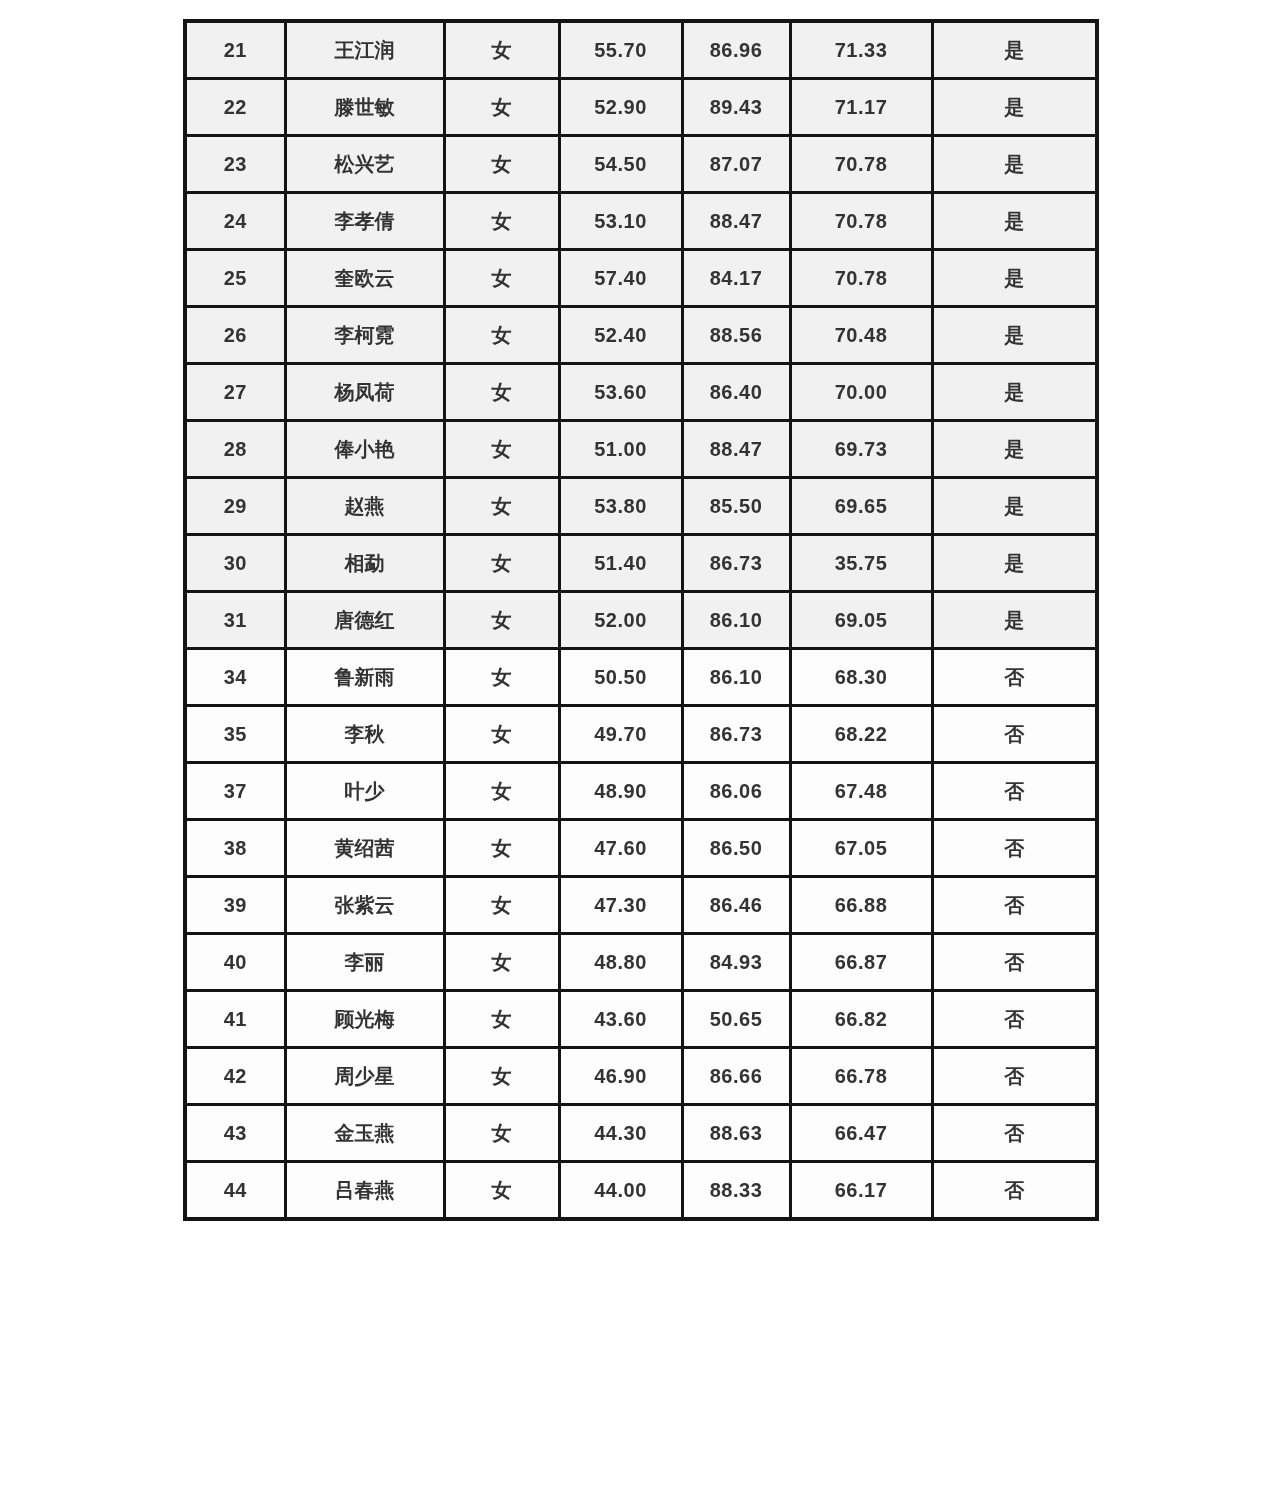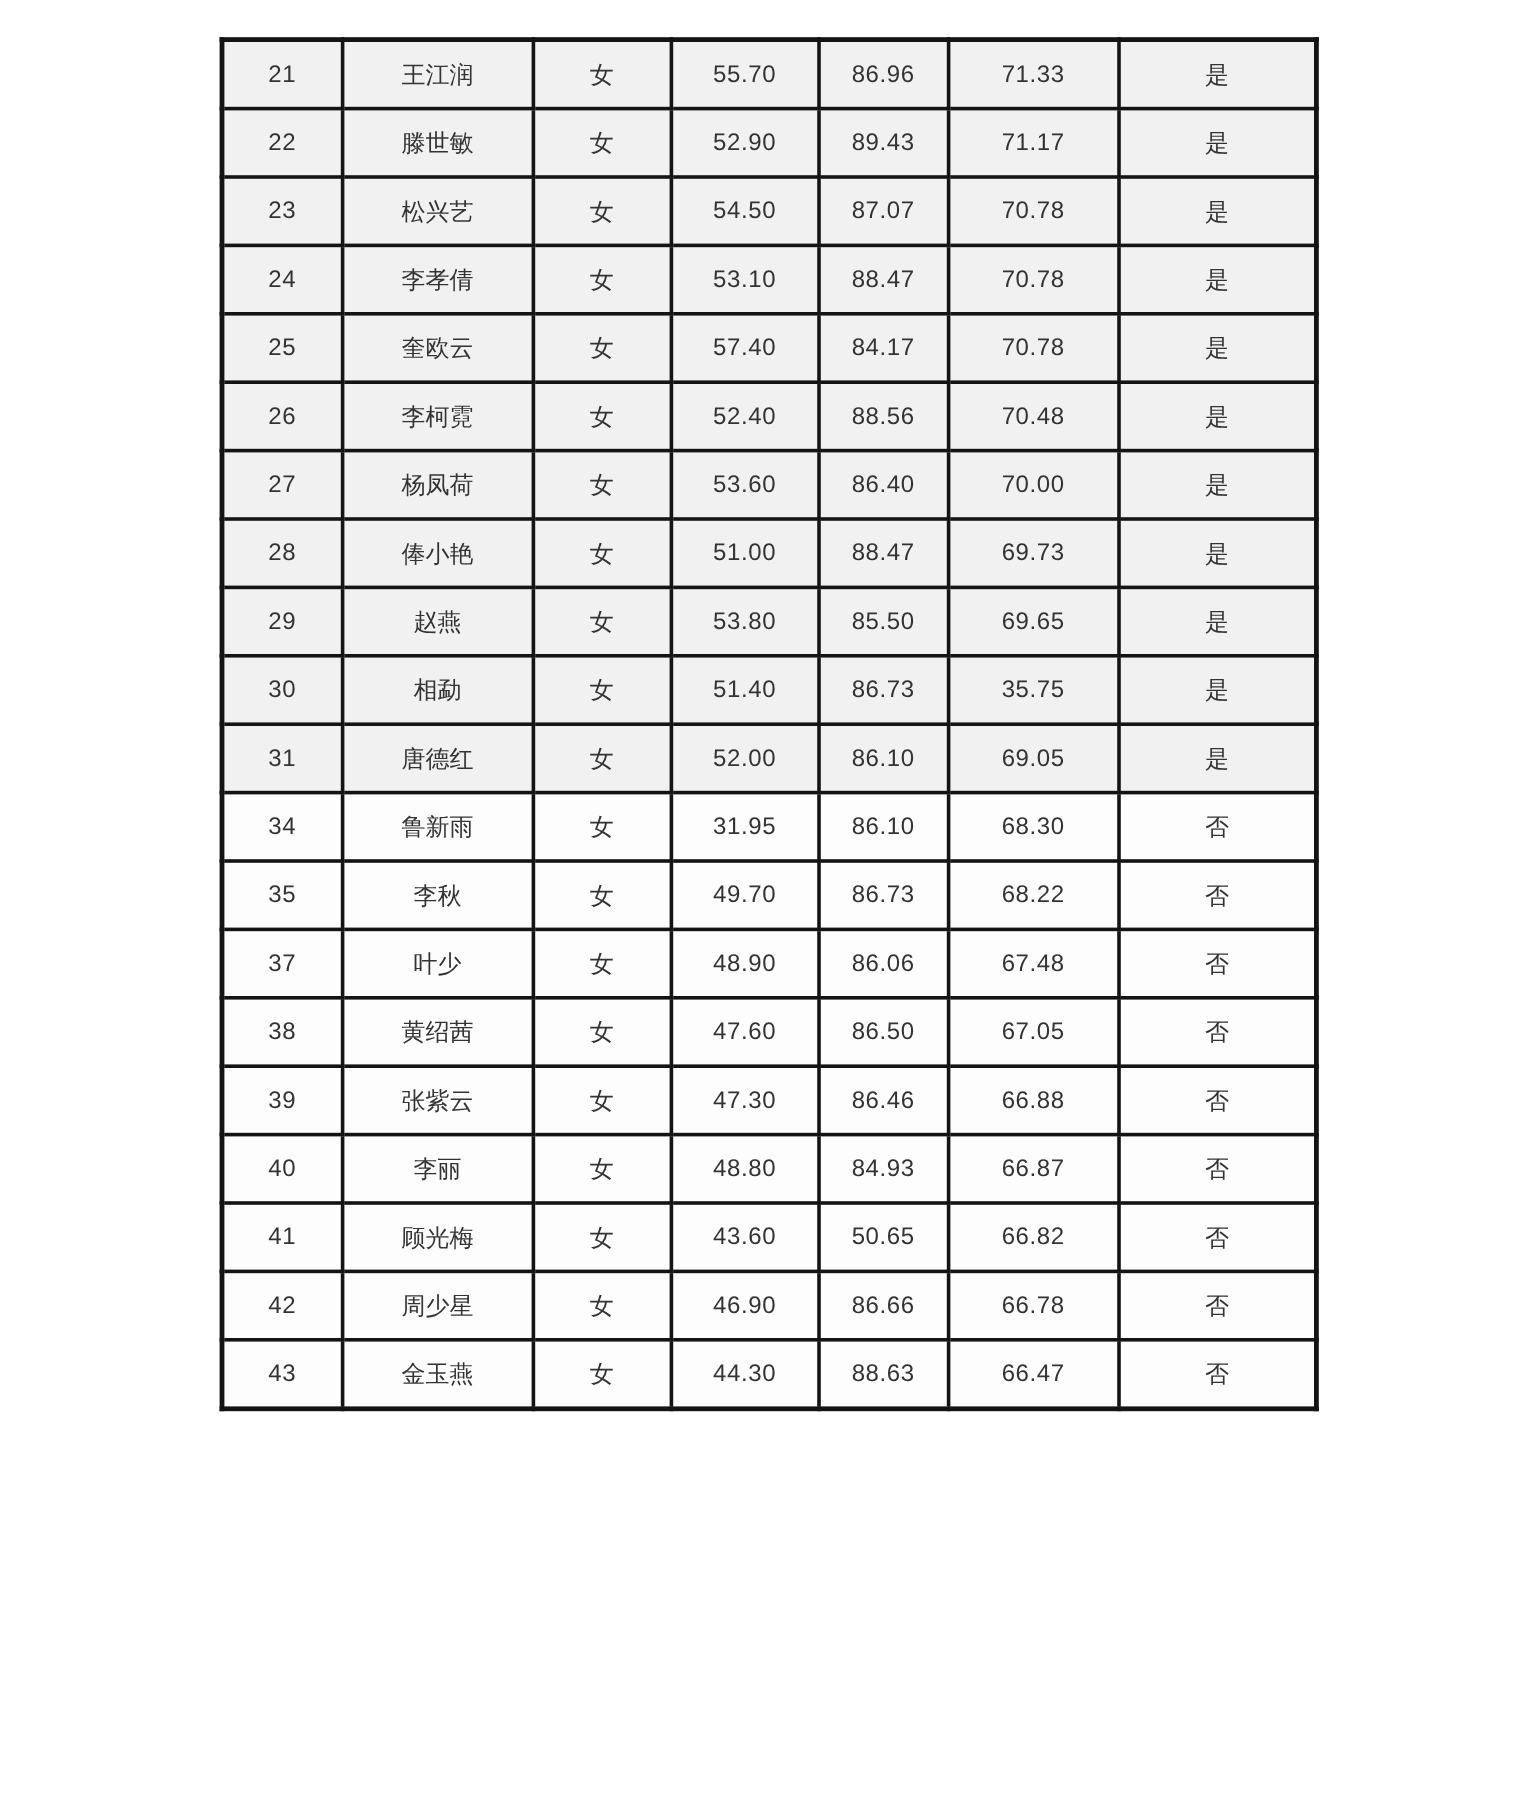--- a/index.html
+++ b/index.html
@@ -10,22 +10,23 @@
   body {
     width: 1280px;
     height: 1500px;
     position: relative;
     font-family: "Liberation Sans", "DejaVu Sans", sans-serif;
     -webkit-font-smoothing: antialiased;
   }
   .table-wrap {
     position: absolute;
     left: 183px;
-    top: 31px;
+    top: 19px;
     width: 772px;
+    font-weight: bold;
   }
   table.results {
     border-collapse: collapse;
     table-layout: fixed;
     width: 912px;
     border: 4px solid var(--border-color, #141414);
   }
   table.results td {
     border: 3px solid var(--border-color, #141414);
     height: 54px;
@@ -162,21 +163,21 @@
     <td>女</td>
     <td class="num">52.00</td>
     <td class="num">86.10</td>
     <td class="num">69.05</td>
     <td>是</td>
   </tr>
         <tr>
     <td class="num">34</td>
     <td>鲁新雨</td>
     <td>女</td>
-    <td class="num">31.95</td>
+    <td class="num">50.50</td>
     <td class="num">86.10</td>
     <td class="num">68.30</td>
     <td>否</td>
   </tr>
         <tr>
     <td class="num">35</td>
     <td>李秋</td>
     <td>女</td>
     <td class="num">49.70</td>
     <td class="num">86.73</td>
@@ -237,17 +238,26 @@
     <td class="num">66.78</td>
     <td>否</td>
   </tr>
         <tr>
     <td class="num">43</td>
     <td>金玉燕</td>
     <td>女</td>
     <td class="num">44.30</td>
     <td class="num">88.63</td>
     <td class="num">66.47</td>
+    <td>否</td>
+  </tr>
+        <tr>
+    <td class="num">44</td>
+    <td>吕春燕</td>
+    <td>女</td>
+    <td class="num">44.00</td>
+    <td class="num">88.33</td>
+    <td class="num">66.17</td>
     <td>否</td>
   </tr>
       </tbody>
   </table>
 </div>
 
 </body></html>

